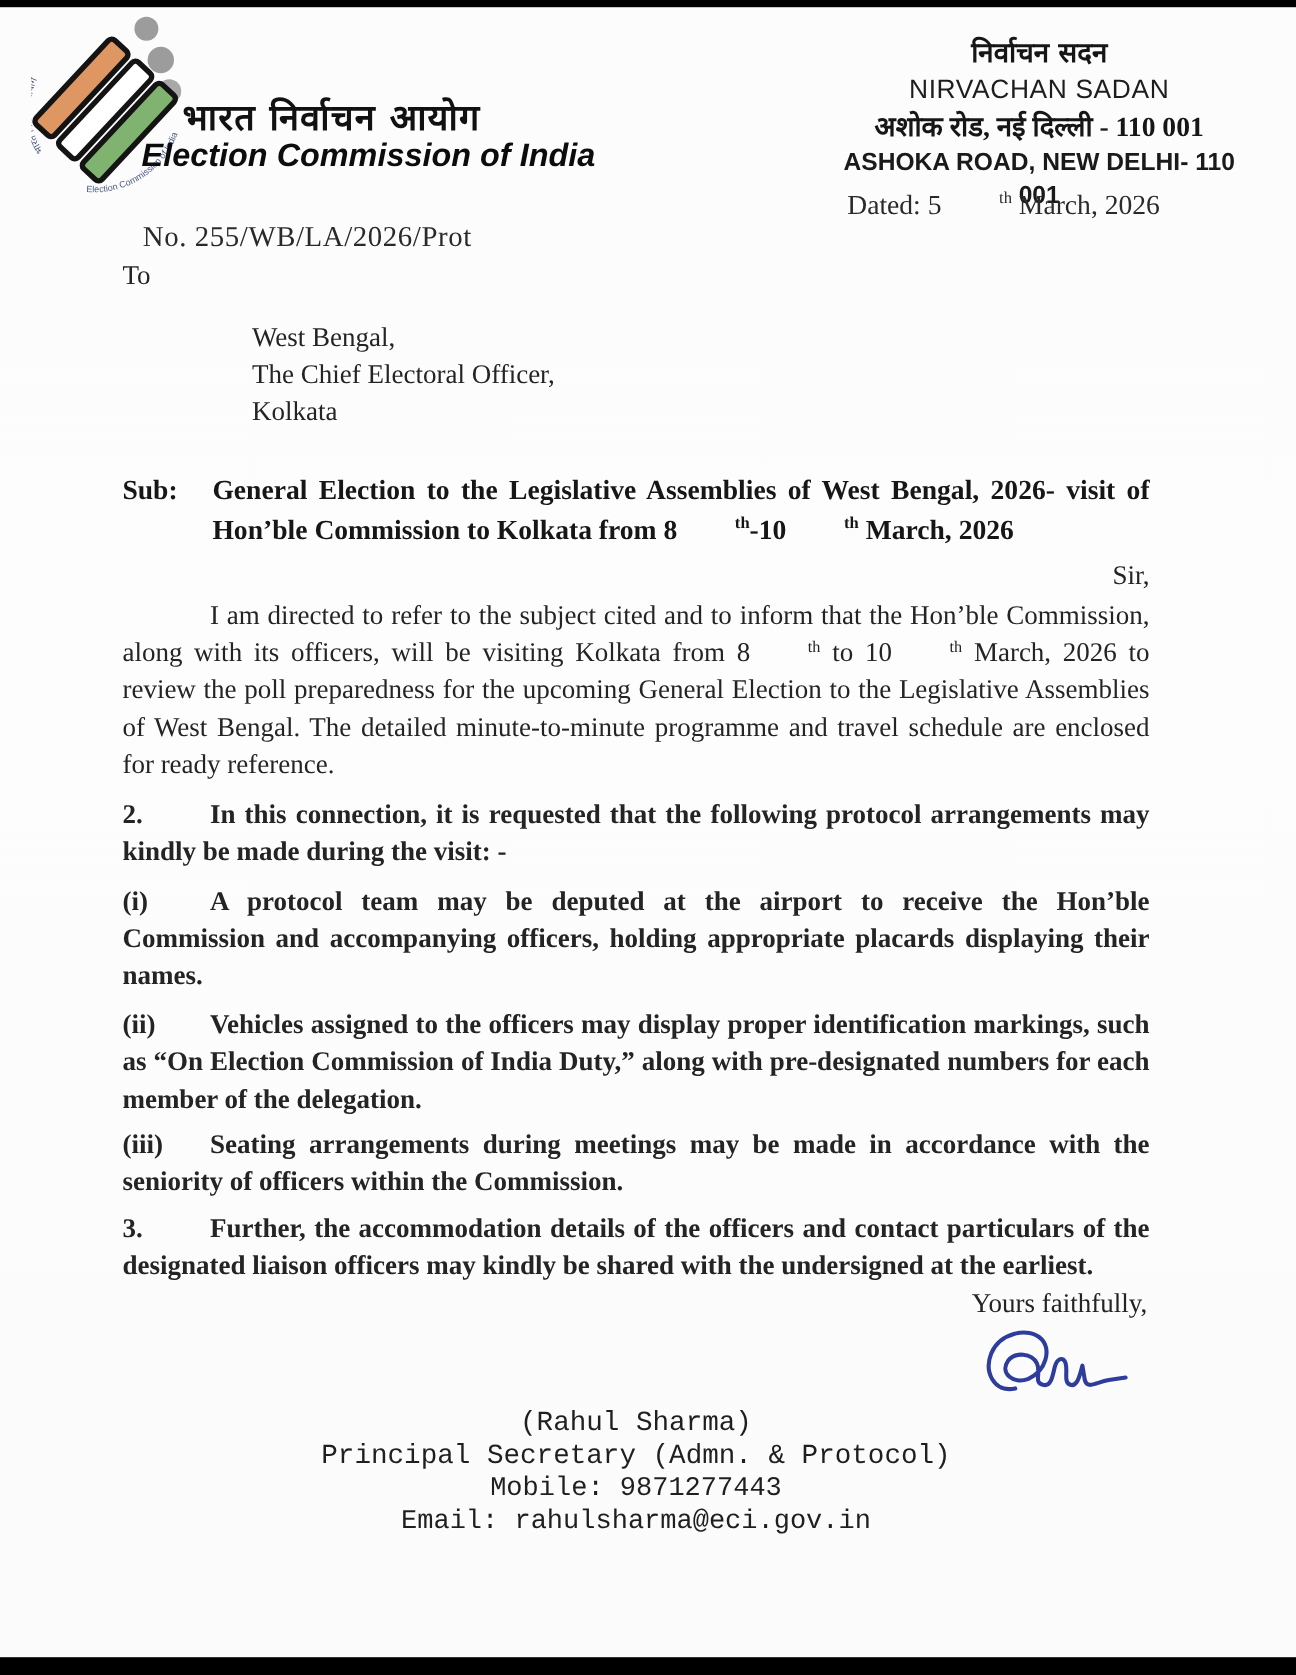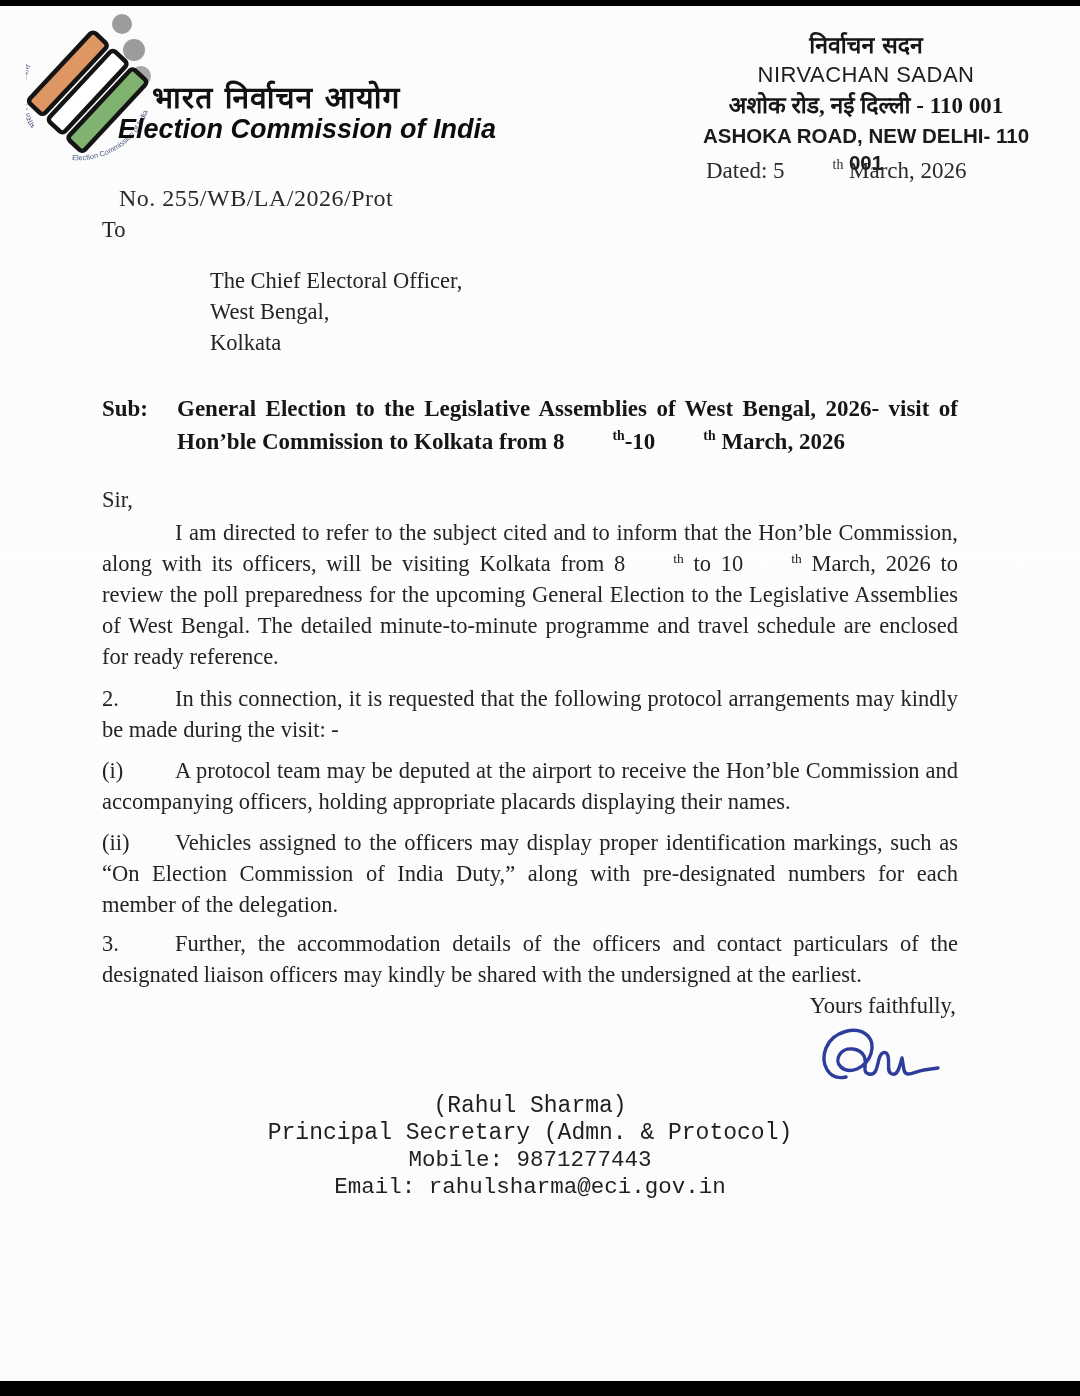--- a/index.html
+++ b/index.html
@@ -54,23 +54,23 @@
     font-size:22.5px;line-height:31px;color:#242424;
   }
   .to-label{margin:0;}
   .recipient{margin:20px 0 0 108px;}
   .subject{
     display:grid;grid-template-columns:75px 1fr;
     margin-top:34px;
     font-weight:700;font-size:23px;line-height:33px;color:#161616;
   }
   .subject .sub-text{text-align:justify;}
-  .greeting{margin-top:26px;}
+  .greeting{margin-top:6px;text-align:right;}
   .para1{margin-top:2px;text-indent:73px;text-align:justify;}
-  .npara{margin-top:10px;text-align:justify;}
+  .npara{margin-top:10px;text-align:justify;font-weight:bold;}
   .npara .num{display:inline-block;width:73px;text-indent:0;}
   .npara.tight{margin-top:7px;}
   .npara.m8{margin-top:8px;}
   .npara.m11{margin-top:11px;}
 
   .closing{text-align:right;padding-right:2px;}
   .sig-img{display:block;margin:0 14px 0 auto;width:132px;height:72px;}
   .sig-block{text-align:center;line-height:27px;color:#1f1f1f;font-family:Liberation Mono, monospace;}
   .sig-block .name{font-size:23px;}
   .sig-block .desig{font-size:23px;}
@@ -119,22 +119,22 @@
     <div class="hi2">अशोक रोड, नई दिल्ली - 110 001</div>
     <div class="en2">ASHOKA ROAD, NEW DELHI- 110 001</div>
   </div>
   <div class="date-line">Dated: 5<sup>th</sup> March, 2026</div>
 
   <div class="letter-body">
 
     <div class="to-label">To</div>
 
     <div class="recipient">
+      <div>West Bengal,</div>
       <div>The Chief Electoral Officer,</div>
-      <div>West Bengal,</div>
       <div>Kolkata</div>
     </div>
 
     <div class="subject">
       <span class="sub-label">Sub:</span>
       <span class="sub-text">General Election to the Legislative Assemblies of West Bengal, 2026- visit of Hon’ble Commission to Kolkata from 8<sup>th</sup>-10<sup>th</sup> March, 2026</span>
     </div>
 
     <div class="greeting">Sir,</div>
 
@@ -145,20 +145,23 @@
     </div>
 
     <div class="npara">
       <span class="num">(i)</span><span>A protocol team may be deputed at the airport to receive the Hon’ble Commission and accompanying officers, holding appropriate placards displaying their names.</span>
     </div>
 
     <div class="npara">
       <span class="num">(ii)</span><span>Vehicles assigned to the officers may display proper identification markings, such as “On Election Commission of India Duty,” along with pre-designated numbers for each member of the delegation.</span>
     </div>
 
+    <div class="npara tight">
+      <span class="num">(iii)</span><span>Seating arrangements during meetings may be made in accordance with the seniority of officers within the Commission.</span>
+    </div>
 
     <div class="npara m8">
       <span class="num">3.</span><span>Further, the accommodation details of the officers and contact particulars of the designated liaison officers may kindly be shared with the undersigned at the earliest.</span>
     </div>
 
 
     <div class="closing">Yours faithfully,</div>
 
     <svg class="sig-img" viewBox="0 0 132 72" aria-hidden="true">
       <path d="M34,56 C16,60 8,42 14,27 C21,10 45,4 56,15 C64,24 60,41 45,48 C32,53 21,43 28,33 C34,25 48,27 52,35 C56,43 49,51 57,53 C64,55 65,46 67,38 C69,31 74,29 76,35 C78,42 74,51 80,53 C86,55 88,44 90,37 L92,49 C94,57 101,51 112,49 L126,47" fill="none" stroke="#2e3d9b" stroke-width="3.4" stroke-linecap="round" stroke-linejoin="round"></path>

